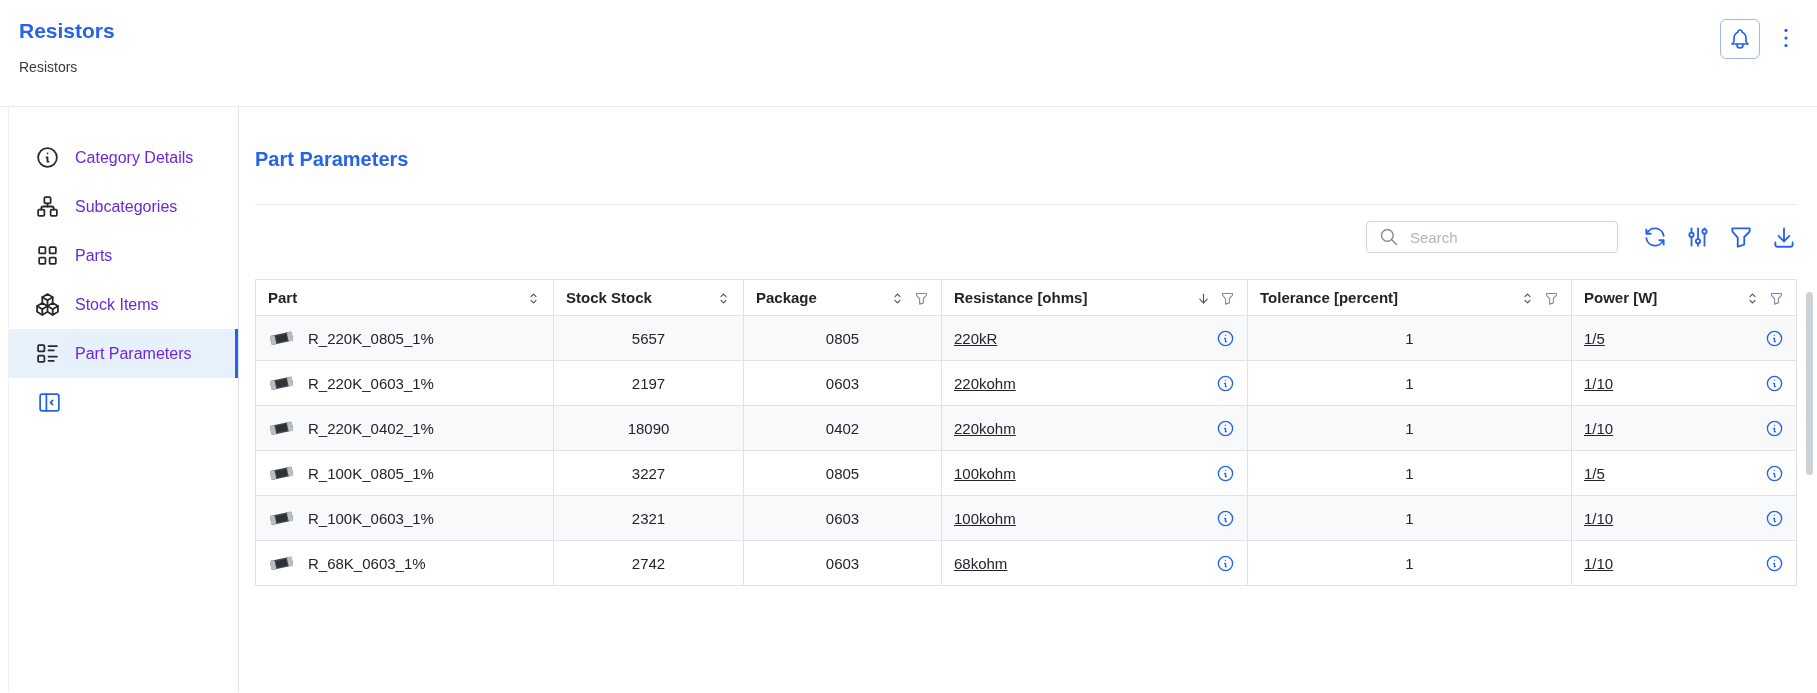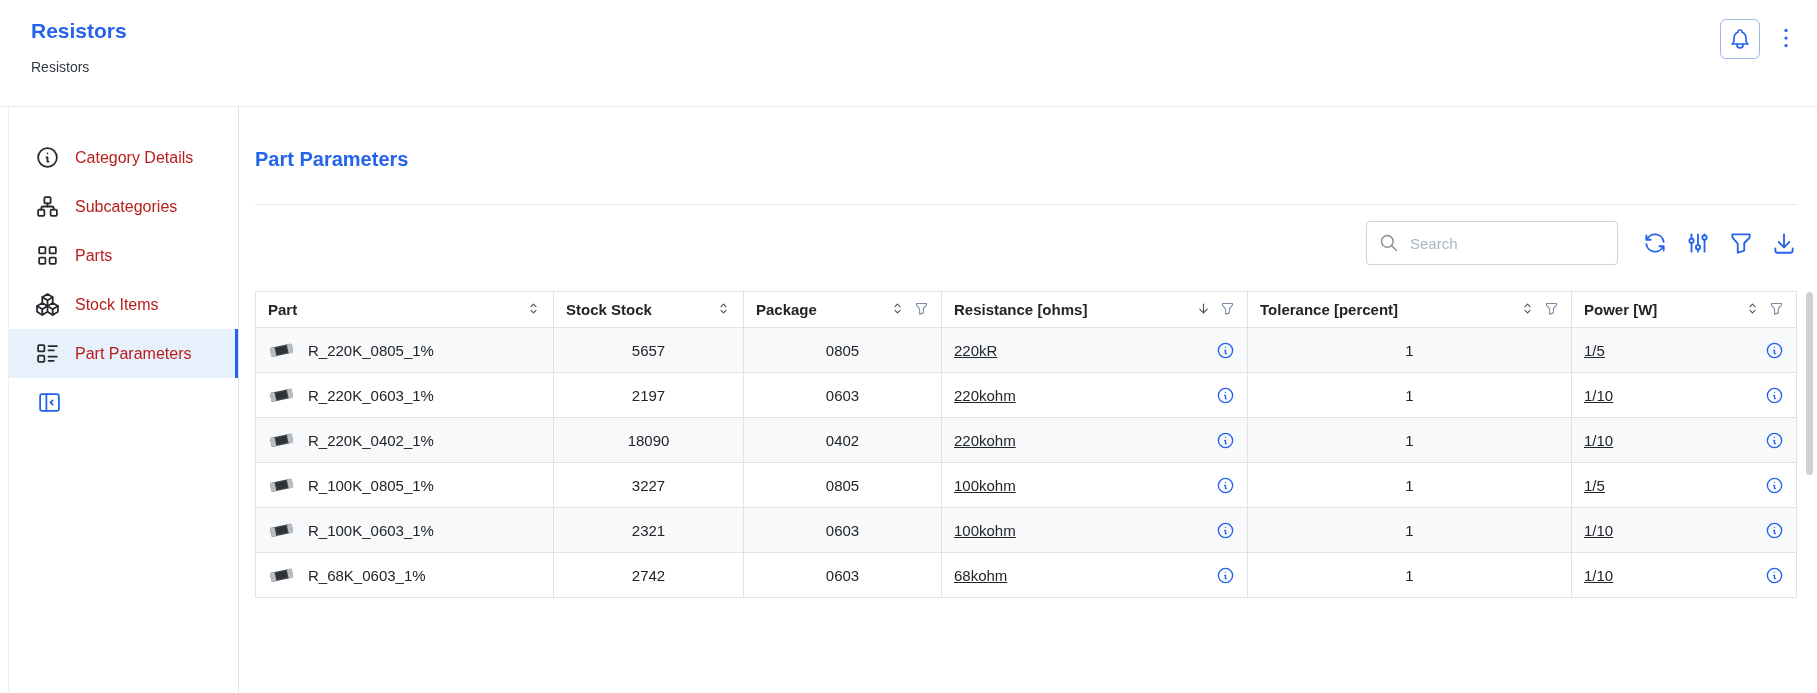--- a/index.html
+++ b/index.html
@@ -5,67 +5,67 @@
   * { box-sizing: border-box; }
   html, body { margin: 0; padding: 0; }
   body {
     width: 1817px; height: 693px; overflow: hidden; position: relative;
     background: #fff; color: #212529;
     font-family: "Liberation Sans", sans-serif;
   }
   .ic { fill: none; stroke: currentColor; stroke-width: 1.7; stroke-linecap: round; stroke-linejoin: round; }
 
   
-  .topbar { height: 107px; border-bottom: 1px solid #e9ecef; position: relative; padding: 19px 0 0 31px; }
+  .topbar { height: 107px; border-bottom: 1px solid #e9ecef; position: relative; padding: 19px 0 0 19px; }
   .page-title { color: var(--accent, #2563eb); font-size: 21px; font-weight: bold; margin: 0; }
   .breadcrumb { margin-top: 16px; font-size: 14px; color: #343a40; }
   .breadcrumb-item { cursor: pointer; }
   .topbar-actions { position: absolute; top: 19px; right: 18px; display: flex; align-items: center; gap: 13px; }
   .bell-btn { width: 40px; height: 40px; border: 1px solid #9db8ea; border-radius: 6px; background: #fff;
               color: var(--accent, #2563eb); display: flex; align-items: center; justify-content: center; cursor: pointer; }
   .bell-btn .ic { width: 24px; height: 24px; }
   .dots-btn { background: none; border: none; padding: 0; width: 26px; height: 28px; color: var(--accent, #2563eb); cursor: pointer; }
   .dots-btn .ic { width: 26px; height: 26px; }
 
   
   .content { display: flex; height: 585px; margin-left: 8px; border-left: 1px solid #eef0f2; }
 
   .sidebar { width: 230px; flex-shrink: 0; border-right: 1px solid #dee2e6; padding-top: 26px; }
   .nav-item { display: flex; align-items: center; gap: 15px; padding: 12px 10px 12px 26px;
-              font-size: 16px; color: #b91c1c; cursor: pointer; }
+              font-size: 16px; color: #6d28d9; cursor: pointer; }
   .nav-item .ic { width: 25px; height: 25px; color: #24292e; flex-shrink: 0; }
   .nav-item.active { background: var(--accent_soft, #e7f1fc); box-shadow: inset -3px 0 0 var(--accent, #2563eb); }
   .collapse-btn { background: none; border: none; padding: 0; margin: 12px 0 0 27px;
                   width: 26px; height: 26px; color: var(--accent, #2563eb); cursor: pointer; }
   .collapse-btn .ic { width: 25px; height: 25px; }
 
   .main { flex: 1; padding: 40px 22px 0 16px; position: relative; }
   .main-title { color: var(--accent, #2563eb); font-size: 20px; font-weight: bold; margin: 0; line-height: 1.2; }
   .main-divider { border: none; border-top: 1px solid #e9ecef; margin: 33px 0 0; }
 
   .toolbar { display: flex; justify-content: flex-end; align-items: center; gap: 17px; margin-top: 16px; }
-  .searchbox { width: 252px; height: 44px; border: 1px solid #ced4da; border-radius: 4px;
+  .searchbox { width: 252px; height: 32px; border: 1px solid #ced4da; border-radius: 4px;
                display: flex; align-items: center; gap: 9px; padding: 0 12px; margin-right: 7px; background: #fff; }
   .searchbox .ic { width: 20px; height: 20px; color: #868e96; flex-shrink: 0; }
   .searchbox input { border: none; outline: none; flex: 1; min-width: 0; font-size: 15px;
                      font-family: inherit; color: #495057; background: transparent; }
   .searchbox input::placeholder { color: #adb5bd; }
   .tool-btn { background: none; border: none; padding: 0; width: 26px; height: 26px;
               color: var(--accent, #2563eb); cursor: pointer; }
   .tool-btn .ic { width: 26px; height: 26px; }
 
   
   .table-wrap { margin-top: 26px; }
   table { width: 100%; border-collapse: collapse; table-layout: fixed; font-size: 15px; }
   th, td { border: 1px solid var(--border, #dee2e6); }
   th { padding: 9px 12px; text-align: left; font-weight: bold; cursor: pointer; }
   td { padding: 12px 12px; overflow: hidden; white-space: nowrap; text-align: center; }
   tbody tr:nth-child(odd) { background: var(--row_stripe, #f8f9fa); }
   tbody tr { cursor: pointer; }
-  .th-inner { display: flex; align-items: flex-start; gap: 20px; }
+  .th-inner { display: flex; align-items: flex-end; gap: 20px; }
   .th-icons { margin-left: auto; display: flex; align-items: center; gap: 9px; }
   .sort-ic { width: 15px; height: 15px; color: #495057; flex-shrink: 0; }
   .funnel-ic { width: 15px; height: 15px; color: #7a8ca5; flex-shrink: 0; cursor: pointer; }
   .cell-part { display: flex; align-items: center; gap: 13px; }
   .chipsvg { width: 27px; height: 20px; flex-shrink: 0; }
   .cell-flex { display: flex; align-items: center; text-decoration: underline; }
   .info-ic { width: 19px; height: 19px; color: var(--accent, #2563eb); margin-left: auto; cursor: pointer; flex-shrink: 0; }
 
   .scroll-thumb { position: absolute; right: 4px; top: 292px; width: 7px; height: 183px;
                   background: #ccd1d6; border-radius: 4px; cursor: grab; }

